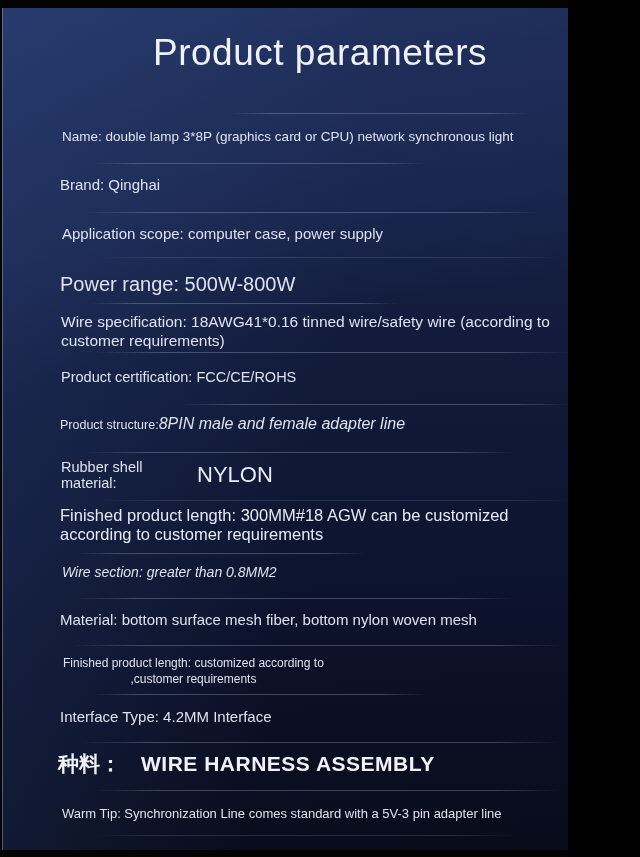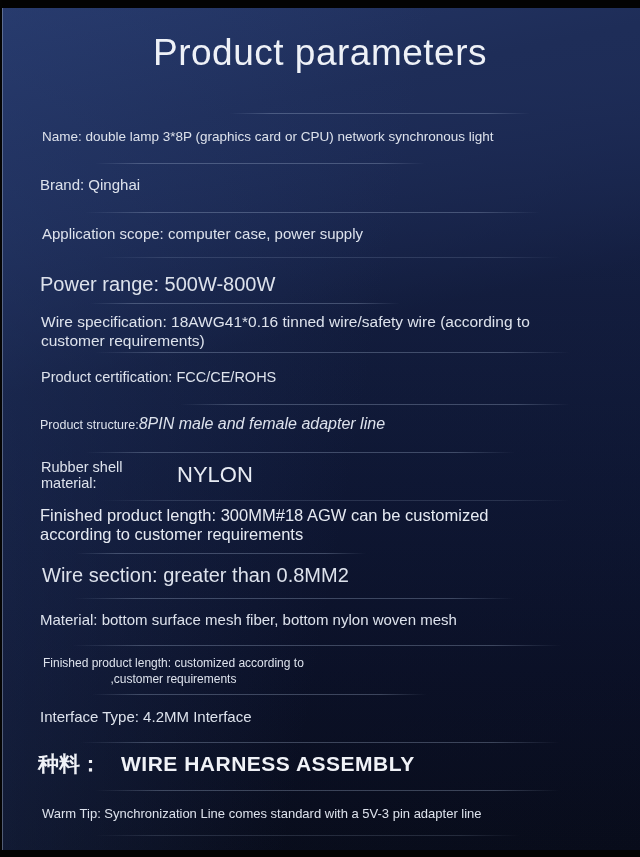--- a/index.html
+++ b/index.html
@@ -1,55 +1,55 @@
 <!DOCTYPE html>
 <html><head>
 <meta charset="utf-8">
 <style>
   html,body{margin:0;padding:0;background:#000;}
   #screen{
     position:relative;
-    width:640px;height:857px;
+    width:568px;height:857px;
     overflow:hidden;
     font-family:"Liberation Sans","DejaVu Sans",sans-serif;
     background:
       linear-gradient(100deg, rgba(44,66,120,0.38) 0%, rgba(44,66,120,0.0) 55%),
       linear-gradient(168deg, #253768 0%, #1e2d58 16%, #15204442 40%, rgba(10,15,30,0) 100%),
       linear-gradient(180deg, #22325f 0%, #1a2750 14%, #121c3c 34%, #0d1530 56%, #0a0f24 78%, #080c1a 100%);
   }
   .bar{position:absolute;left:0;width:640px;background:#030303;}
   .bar-top{top:0;height:8px;}
   .bar-bottom{bottom:0;height:7px;}
   .edge-black{position:absolute;left:0;top:0;width:2px;height:857px;background:#040404;}
   .edge-light{position:absolute;left:2px;top:8px;width:1px;height:842px;background:rgba(160,172,195,0.45);}
 
   .title{
     position:absolute;top:32px;left:0;width:640px;
     text-align:center;
     font-size:37px;font-weight:400;letter-spacing:0.5px;
     color:#eef1f7;
   }
 
-  .row{position:absolute;color:#dde2ec;}
+  .row{position:absolute;color:#dde2ec;margin-left:20px;}
   .spec-text{white-space:pre-line;display:block;}
 
   .r0{top:129px;left:42px;font-size:13.5px;}
   .r1{top:176px;left:40px;font-size:15px;}
   .r2{top:225px;left:42px;font-size:15px;}
   .r3{top:273px;left:40px;font-size:20px;}
   .r4{top:313px;left:41px;font-size:15.5px;line-height:1.2;}
   .r5{top:369px;left:41px;font-size:14.5px;}
   .r6{top:415px;left:40px;display:flex;align-items:baseline;}
   .r6 .lbl{font-size:12.5px;}
   .r6 .val{font-size:16px;font-style:italic;}
   .r7{top:459px;left:41px;display:flex;align-items:center;}
   .r7 .lbl{font-size:14.5px;line-height:1.12;white-space:pre-line;width:108px;}
   .r7 .val{font-size:22px;margin-left:28px;color:#e8ecf4;}
   .r8{top:506px;left:40px;font-size:16.5px;line-height:1.15;color:#e6eaf2;}
-  .r9{top:564px;left:42px;font-size:20px;}
+  .r9{top:564px;left:42px;font-size:14px;font-style:italic;}
   .r10{top:611px;left:40px;font-size:15px;}
   .r11{top:656px;left:43px;font-size:12px;line-height:1.3;text-align:center;}
   .r12{top:708px;left:40px;font-size:15px;}
   .r13{top:750px;left:38px;display:flex;align-items:center;gap:20px;font-weight:600;color:#f0f2f7;}
   .r13 .lbl{font-size:21px;}
   .r13 .val{font-size:21px;letter-spacing:0.5px;}
   .r14{top:806px;left:42px;font-size:13px;}
 
   .divider{
     position:absolute;height:1px;border-radius:1px;

